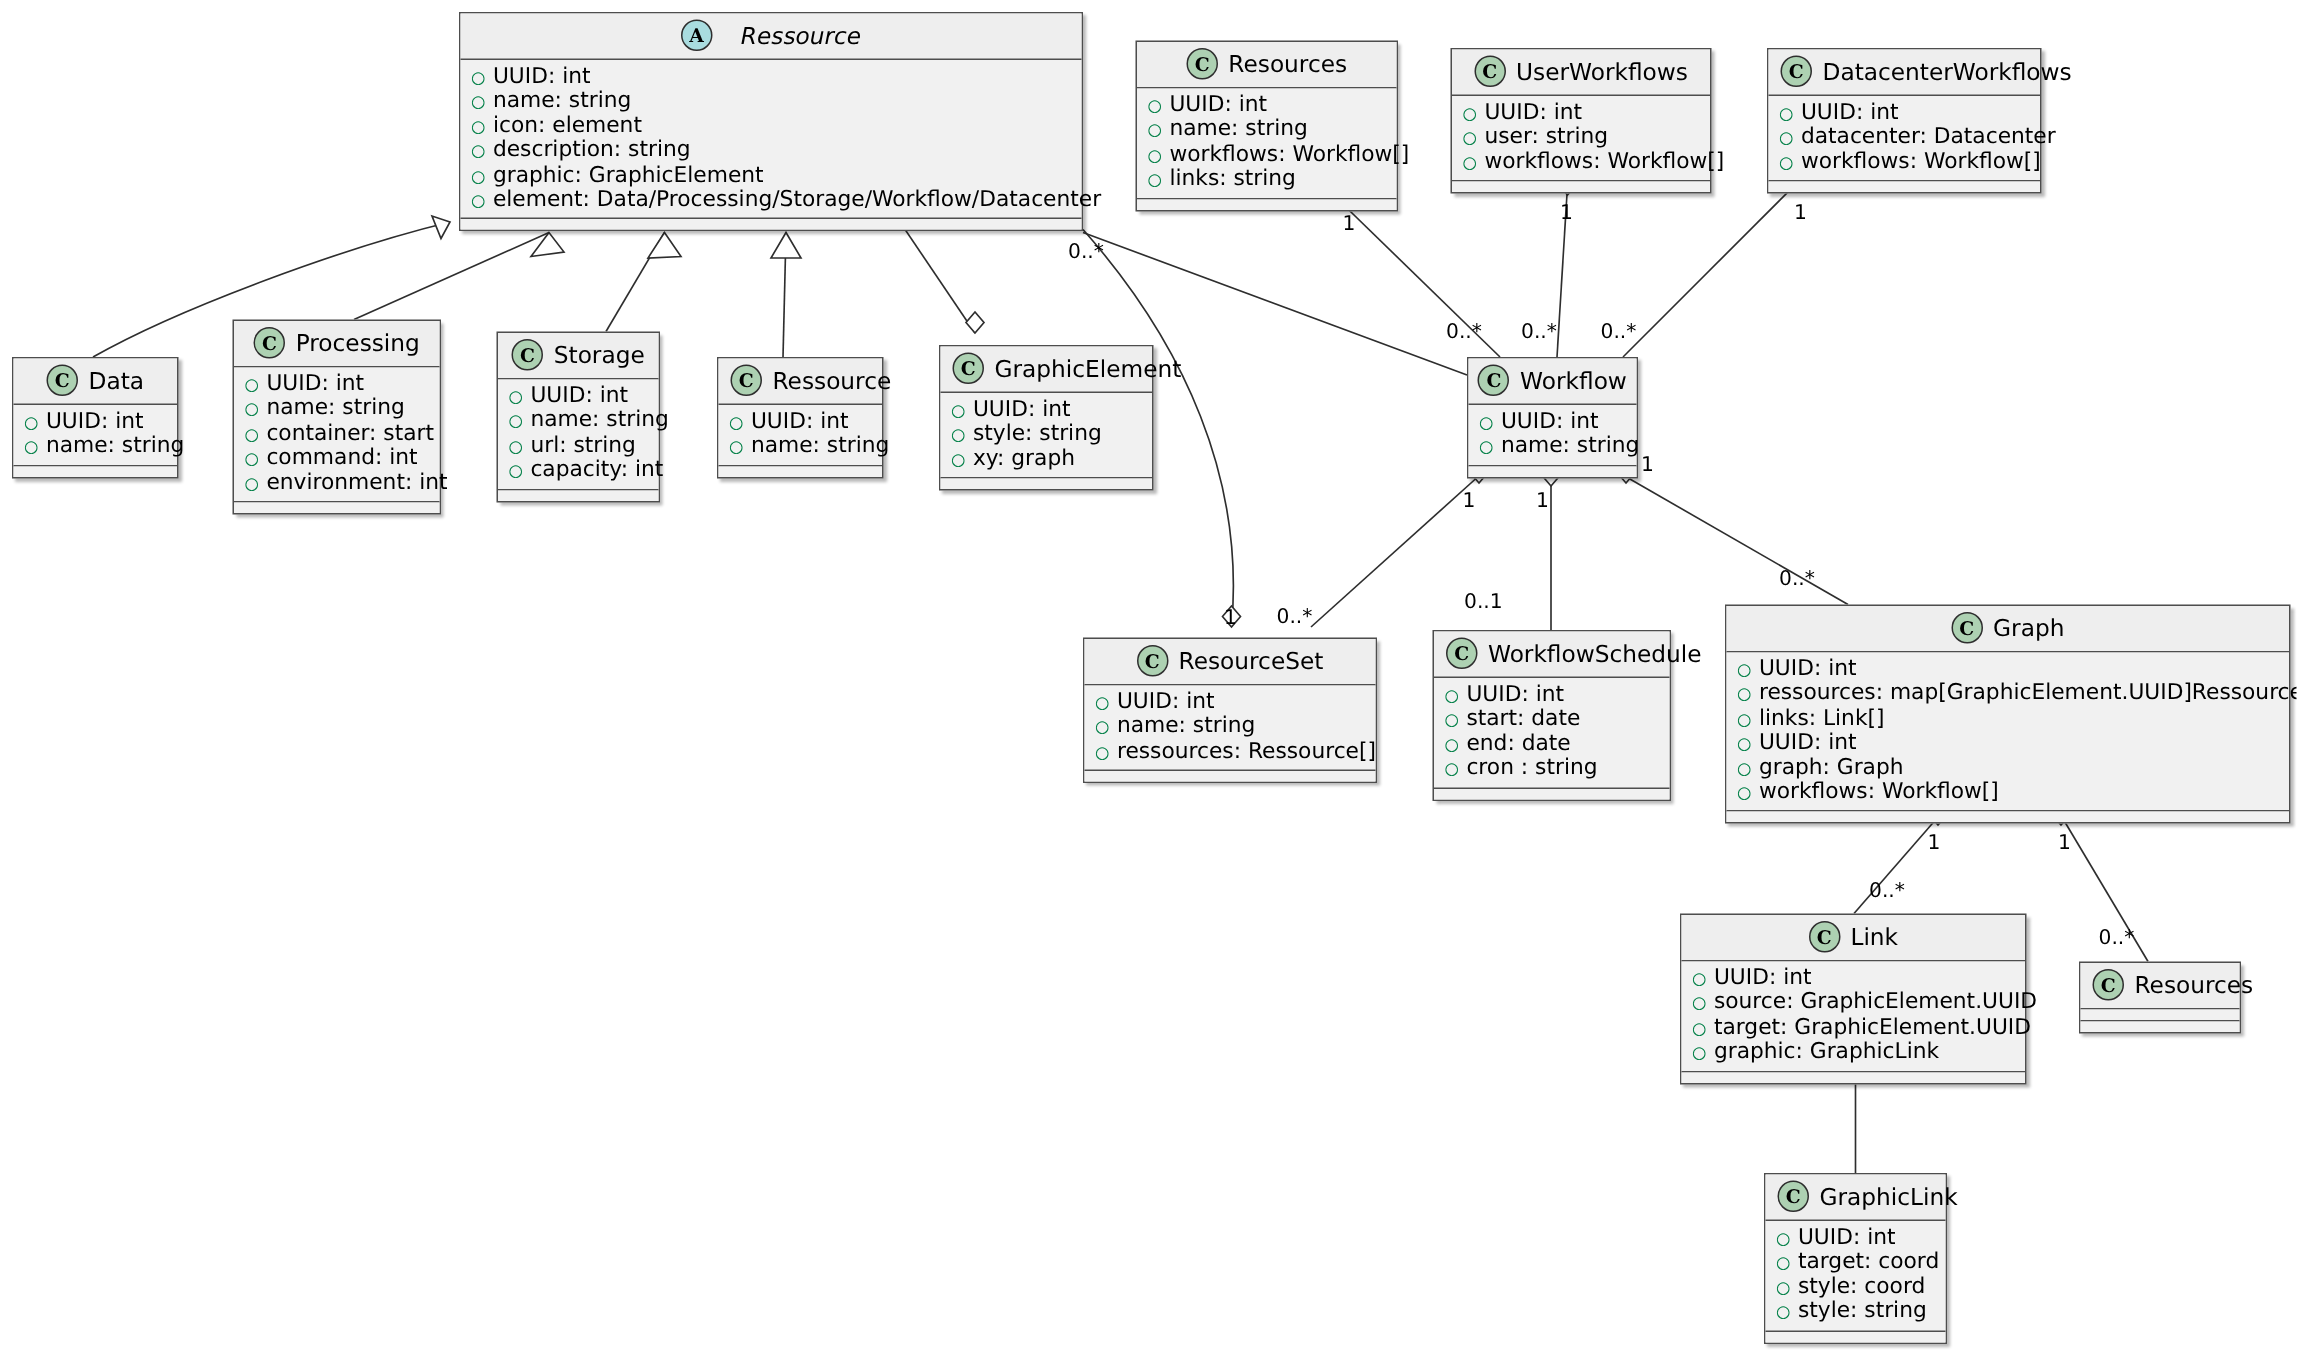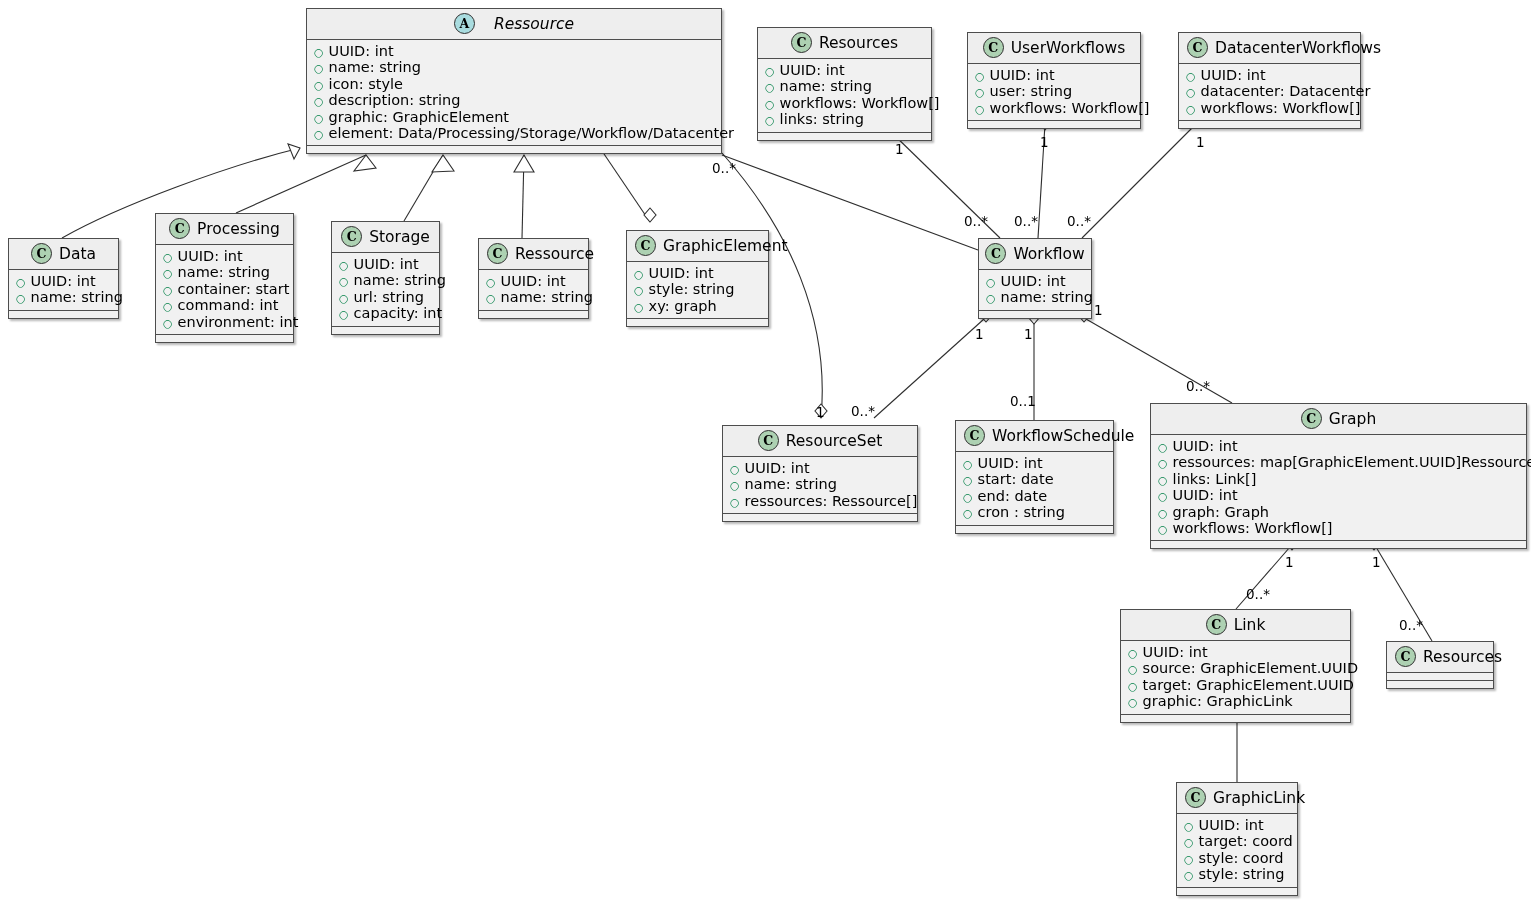--- a/index.html
+++ b/index.html
@@ -162,21 +162,21 @@
   <div class="mult" style="left:712px; top:160px;">0..*</div>
   <div class="mult" style="left:895px; top:141px;">1</div>
   <div class="mult" style="left:1040px; top:134px;">1</div>
   <div class="mult" style="left:1196px; top:134px;">1</div>
   <div class="mult" style="left:964px; top:213px;">0..*</div>
   <div class="mult" style="left:1014px; top:213px;">0..*</div>
   <div class="mult" style="left:1067px; top:213px;">0..*</div>
   <div class="mult" style="left:975px; top:326px;">1</div>
   <div class="mult" style="left:1024px; top:326px;">1</div>
   <div class="mult" style="left:1094px; top:302px;">1</div>
-  <div class="mult" style="left:1010px; top:393px;">0..1</div>
+  <div class="mult" style="left:976px; top:393px;">0..1</div>
   <div class="mult" style="left:1186px; top:378px;">0..*</div>
   <div class="mult" style="left:816px; top:404px;">1</div>
   <div class="mult" style="left:851px; top:403px;">0..*</div>
   <div class="mult" style="left:1285px; top:554px;">1</div>
   <div class="mult" style="left:1246px; top:586px;">0..*</div>
   <div class="mult" style="left:1372px; top:554px;">1</div>
   <div class="mult" style="left:1399px; top:617px;">0..*</div>
 
   <div id="boxes">
       <div class="umlbox" style="left: 306px; top: 8px; width: 416px;">
@@ -188,21 +188,21 @@
           <div class="attr">
             <span class="vis">○</span>
             <span>UUID: int</span>
           </div>
           <div class="attr">
             <span class="vis">○</span>
             <span>name: string</span>
           </div>
           <div class="attr">
             <span class="vis">○</span>
-            <span>icon: style</span>
+            <span>icon: element</span>
           </div>
           <div class="attr">
             <span class="vis">○</span>
             <span>description: string</span>
           </div>
           <div class="attr">
             <span class="vis">○</span>
             <span>graphic: GraphicElement</span>
           </div>
           <div class="attr">

